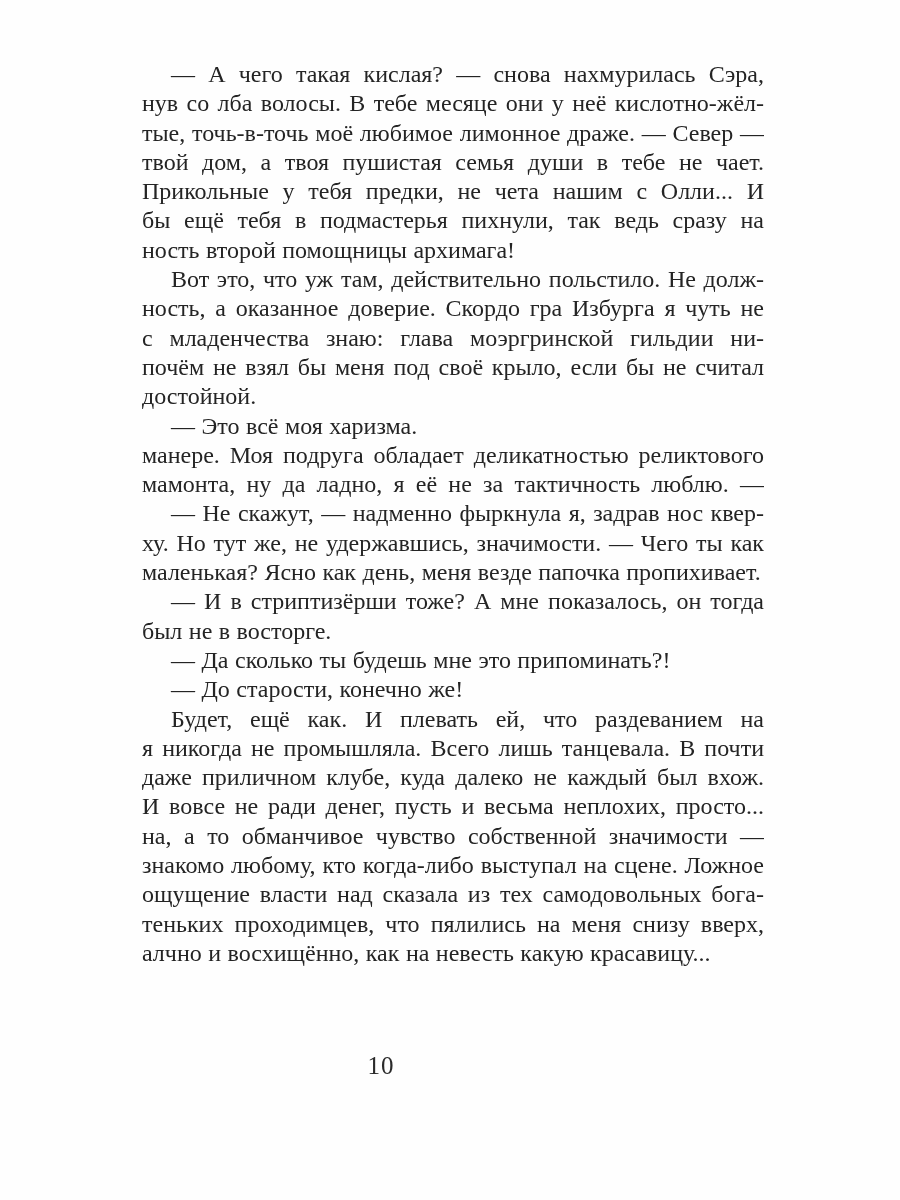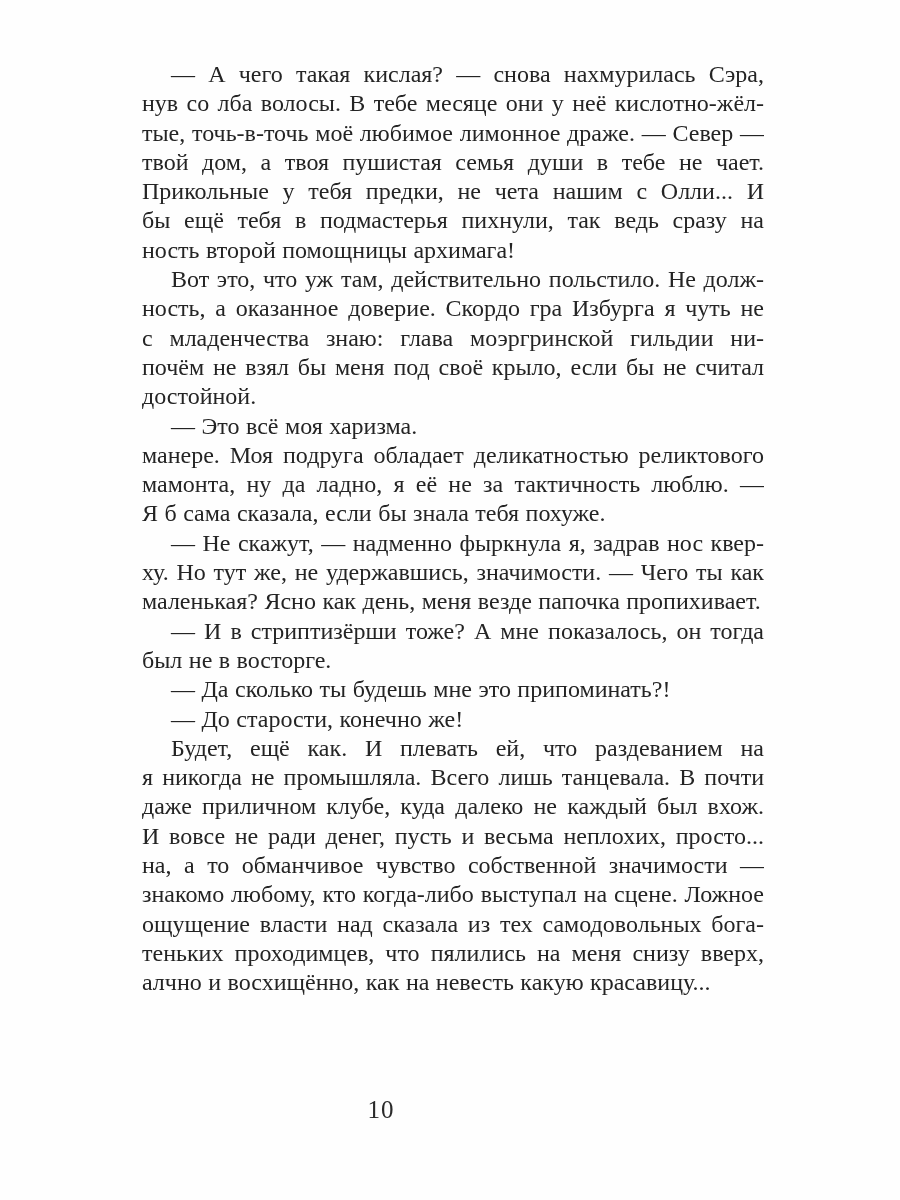--- a/index.html
+++ b/index.html
@@ -41,21 +41,21 @@
   }
   .line.last {
     text-align: left;
     text-align-last: left;
   }
   .line.first {
     text-indent: 29px;
   }
   .page-number {
     position: absolute;
-    top: 1096px;
+    top: 1052px;
     left: 0;
     width: 762px;
     text-align: center;
     font-size: 25px;
     color: #2a2a2a;
     letter-spacing: 1px;
   }
 </style>
 </head>
 <body>
@@ -77,21 +77,20 @@
         <div class="line">с младенчества знаю: глава моэргринской гильдии ни-</div>
         <div class="line">почём не взял бы меня под своё крыло, если бы не считал</div>
         <div class="line last">достойной.</div>
       </div>
       <div class="paragraph">
         <div class="line first last">— Это всё моя харизма.</div>
       </div>
       <div class="paragraph">
         <div class="line">манере. Моя подруга обладает деликатностью реликтового</div>
         <div class="line">мамонта, ну да ладно, я её не за тактичность люблю. —</div>
-        <div class="line last">Я б сама сказала, если бы знала тебя похуже.</div>
       </div>
       <div class="paragraph">
         <div class="line first">— Не скажут, — надменно фыркнула я, задрав нос квер-</div>
         <div class="line">ху. Но тут же, не удержавшись, значимости. — Чего ты как</div>
         <div class="line last">маленькая? Ясно как день, меня везде папочка пропихивает.</div>
       </div>
       <div class="paragraph">
         <div class="line first">— И в стриптизёрши тоже? А мне показалось, он тогда</div>
         <div class="line last">был не в восторге.</div>
       </div>

